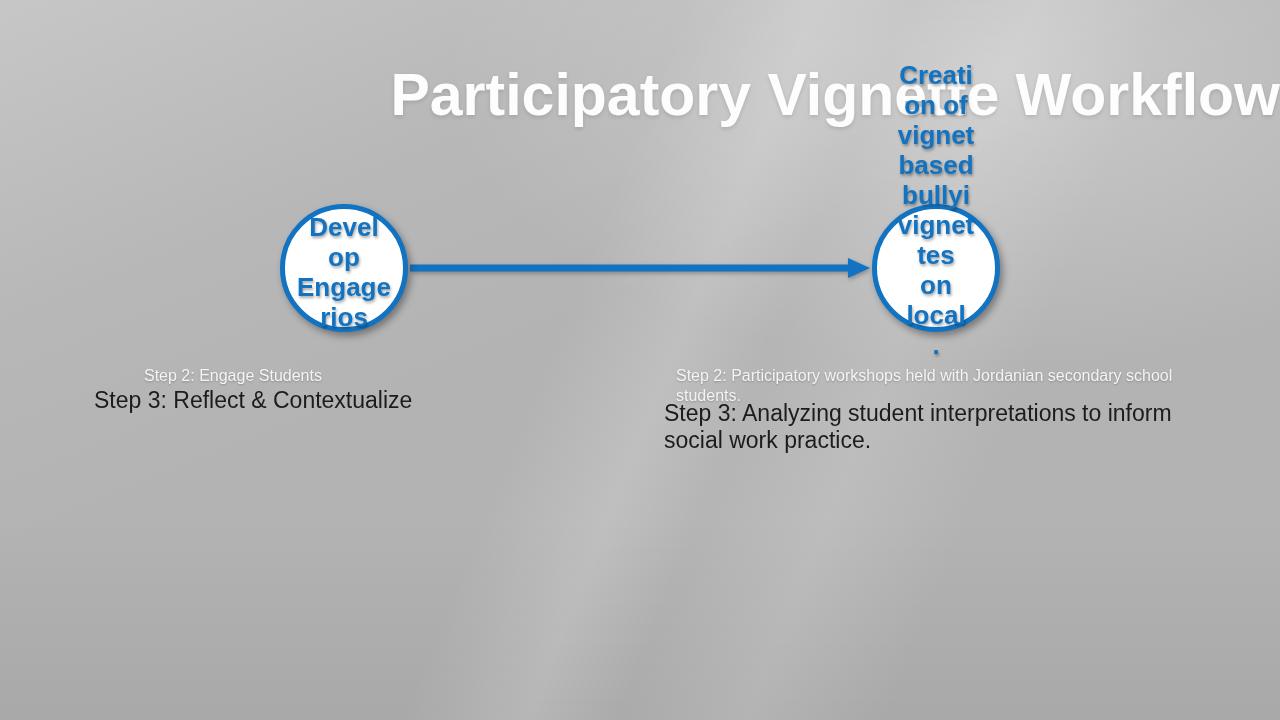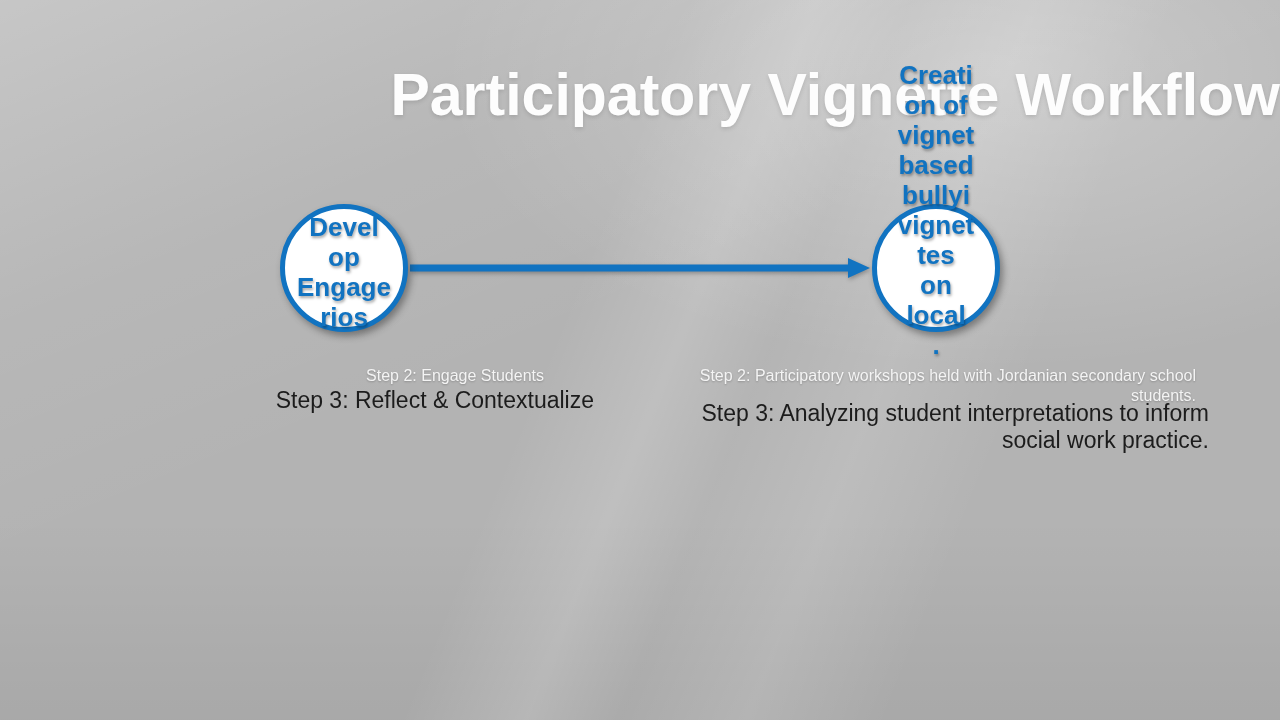--- a/index.html
+++ b/index.html
@@ -13,21 +13,21 @@
       linear-gradient(112deg, rgba(255,255,255,0) 44%, rgba(255,255,255,0.16) 52%, rgba(255,255,255,0.02) 58%, rgba(255,255,255,0.13) 66%, rgba(255,255,255,0) 75%),
       linear-gradient(180deg, rgba(0,0,0,0) 72%, rgba(0,0,0,0.06) 100%);
   }
   .title{
     position:absolute;left:0;top:64px;width:100%;
     text-align:right;color:#fdfdfd;font-size:59px;font-weight:700;
     letter-spacing:0px;line-height:62px;
     text-shadow:0 2px 4px rgba(0,0,0,0.12);
     z-index:1;
   }
-  .caption{position:absolute;text-align:right;z-index:2;}
+  .caption{position:absolute;text-align:left;z-index:2;}
   .cap-small{font-size:16px;line-height:20px;color:#f4f4f4;text-shadow:0 1px 2px rgba(0,0,0,0.22);}
   .cap-big{font-size:23px;line-height:27px;color:#1c1c1c;}
   #cap-left-step2{left:144px;top:366px;width:400px;}
   #cap-left-step3{left:94px;top:387px;width:500px;}
   #cap-right-step2{left:676px;top:366px;width:520px;}
   #cap-right-step3{left:664px;top:400px;width:545px;}
   .arrow{position:absolute;left:408px;top:250px;z-index:3;filter:drop-shadow(1px 2px 2px rgba(0,0,0,0.28));}
   .node-circle{
     position:absolute;width:118px;height:118px;border-radius:50%;
     background:#ffffff;border:5px solid var(--accent,#1173c1);

